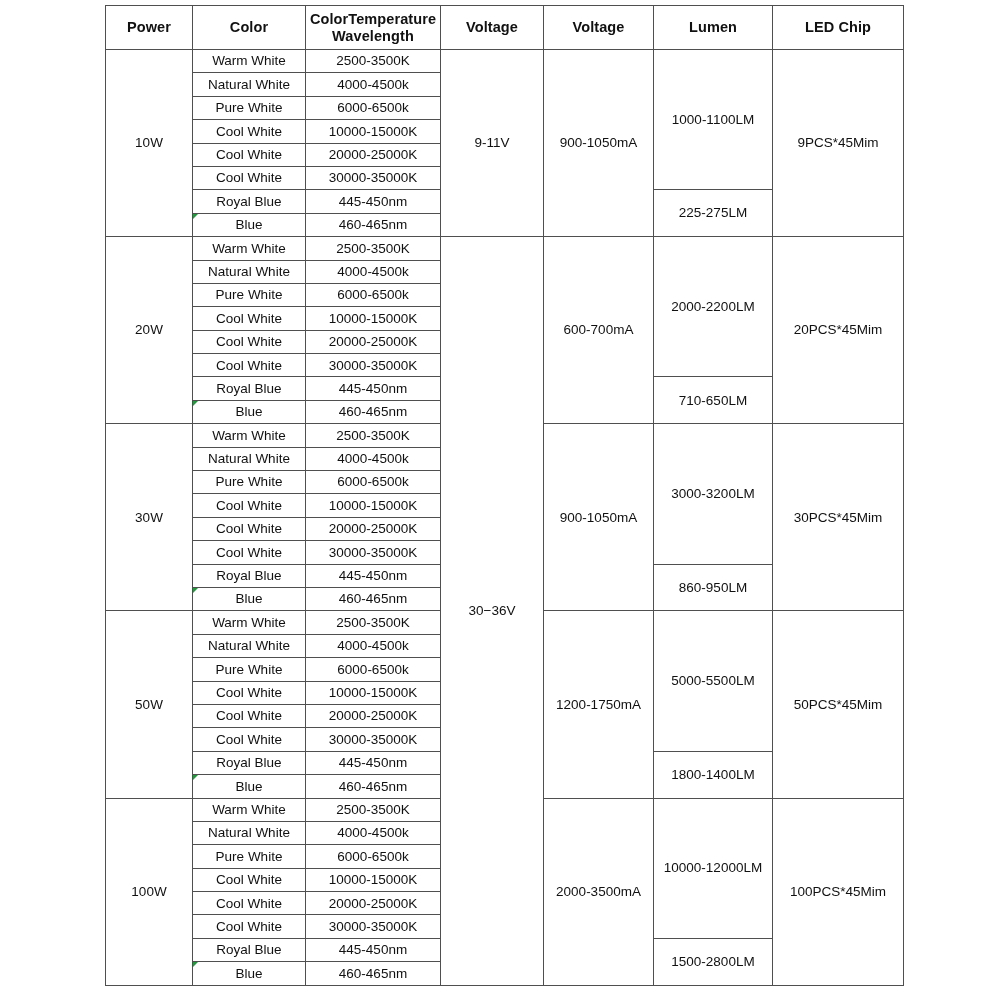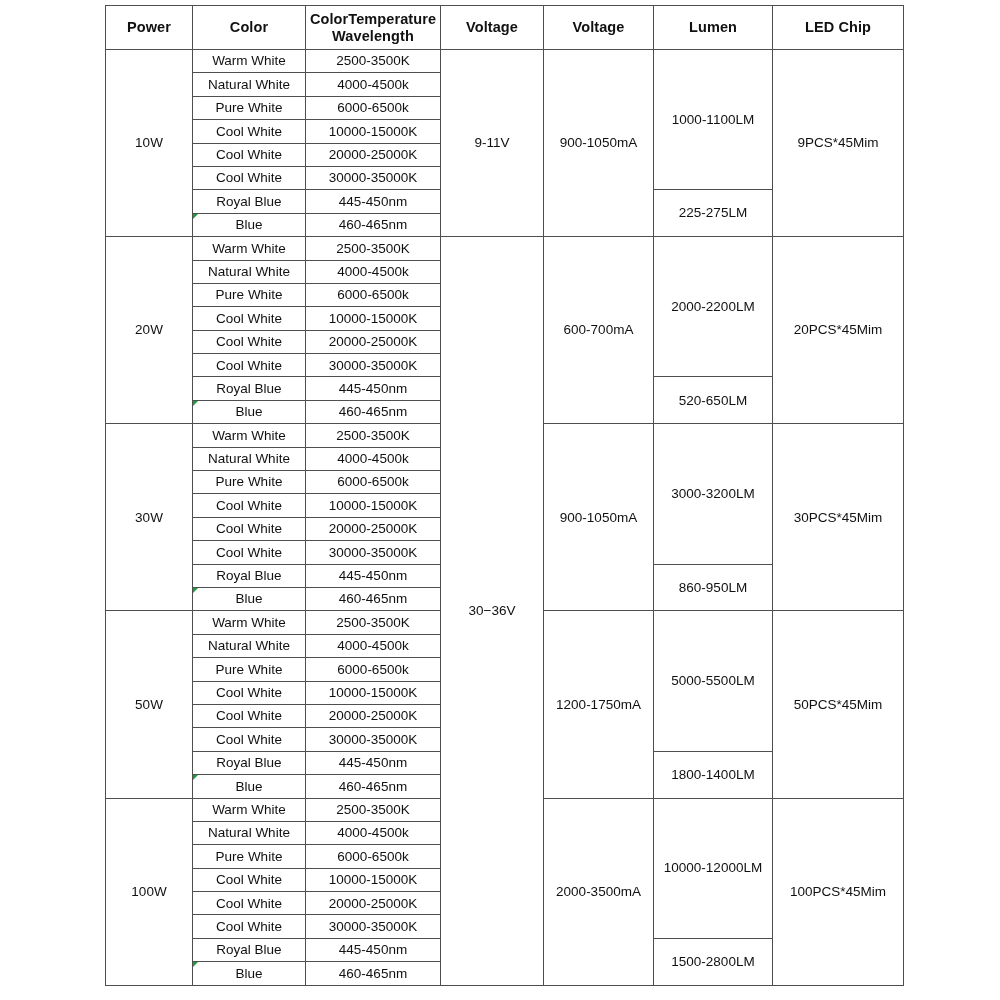--- a/index.html
+++ b/index.html
@@ -170,21 +170,21 @@
           <td class="color-cell">Cool White</td>
           <td class="ctw-cell">20000-25000K</td>
         </tr>
         <tr>
           <td class="color-cell">Cool White</td>
           <td class="ctw-cell">30000-35000K</td>
         </tr>
         <tr>
           <td class="color-cell">Royal Blue</td>
           <td class="ctw-cell">445-450nm</td>
-          <td class="lumen-cell" rowspan="2">520-650LM</td>
+          <td class="lumen-cell" rowspan="2">710-650LM</td>
         </tr>
         <tr>
           <td class="color-cell has-tick">Blue</td>
           <td class="ctw-cell">460-465nm</td>
         </tr>
         <tr>
           <td class="power-cell" rowspan="8">30W</td>
           <td class="color-cell">Warm White</td>
           <td class="ctw-cell">2500-3500K</td>
           <td class="curr-cell" rowspan="8">900-1050mA</td>

